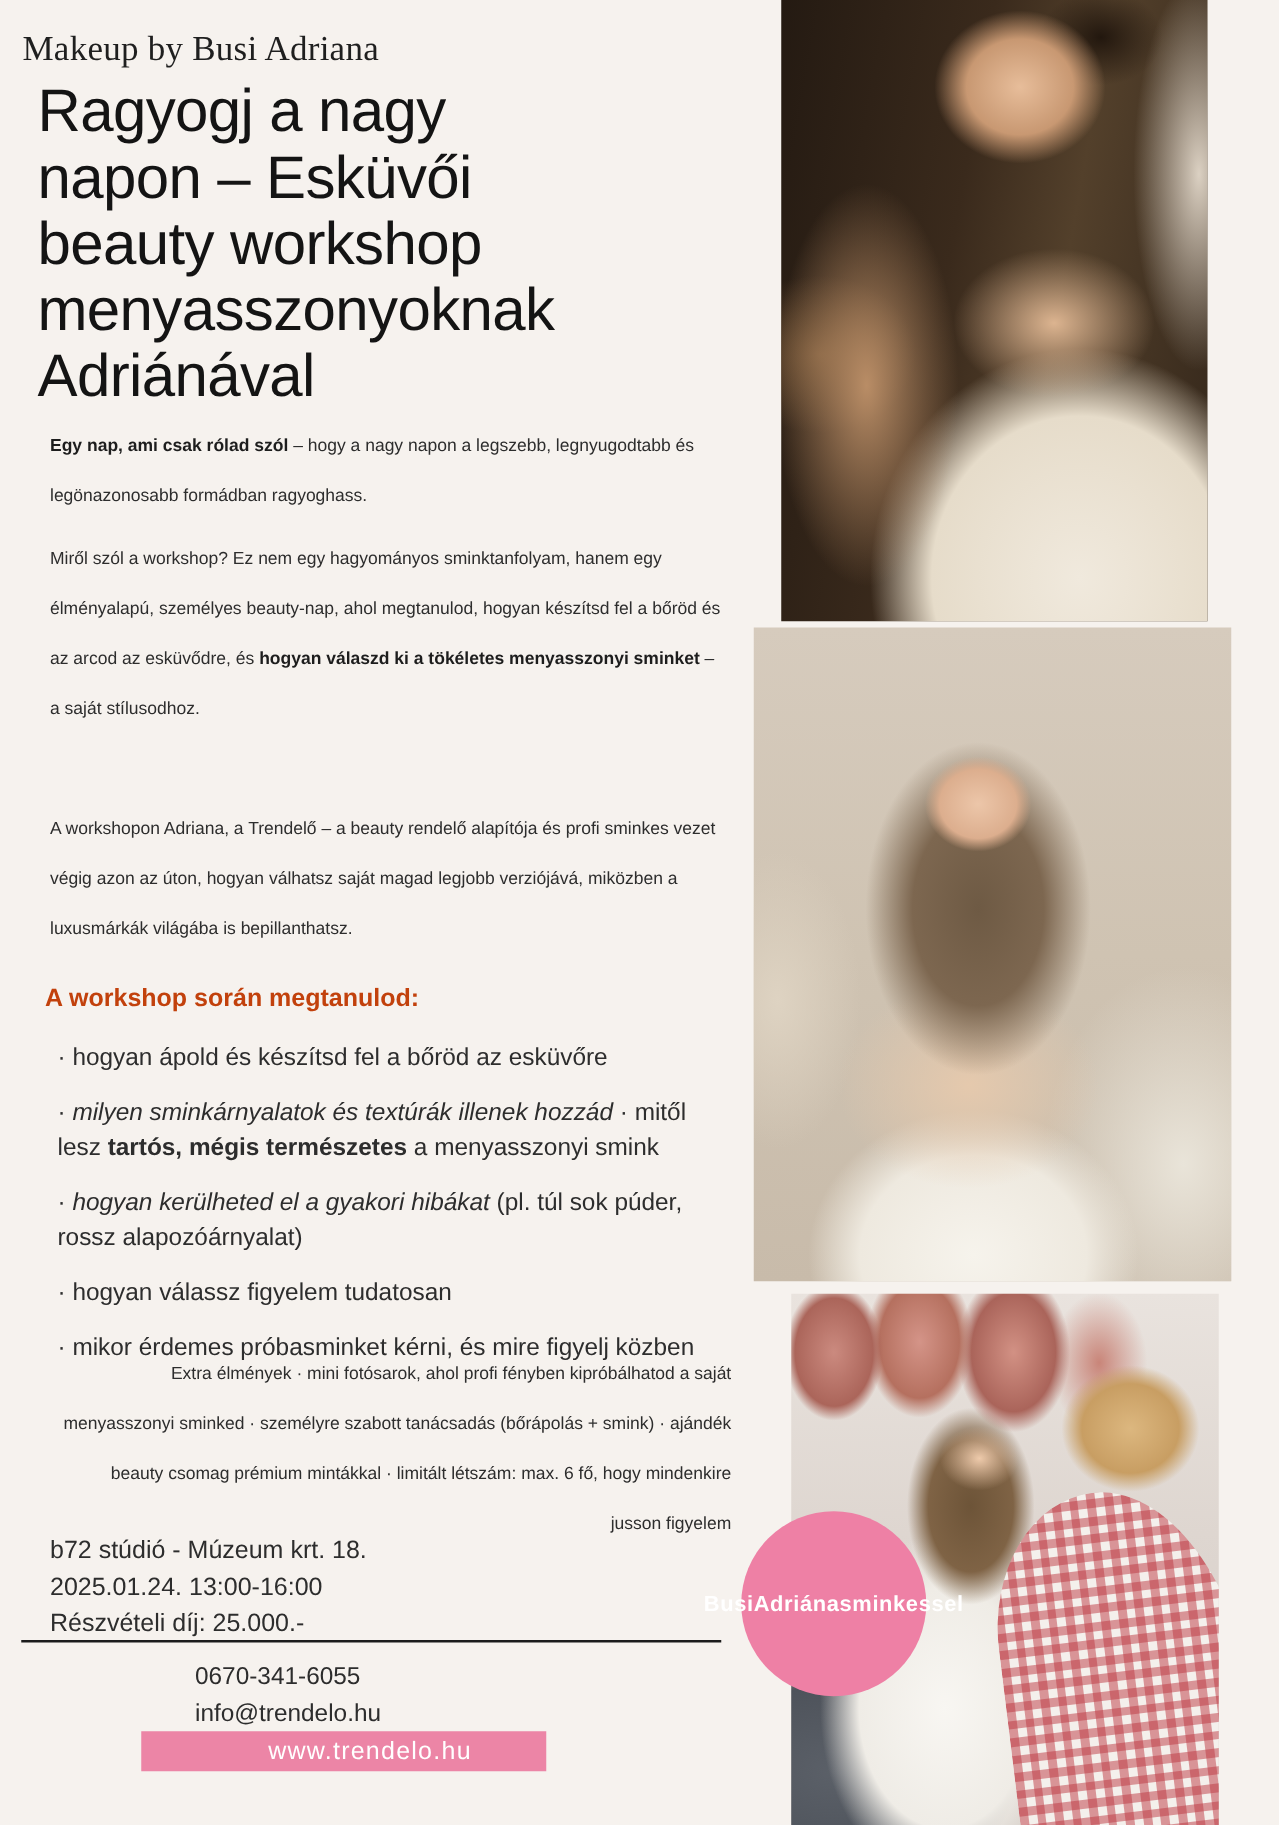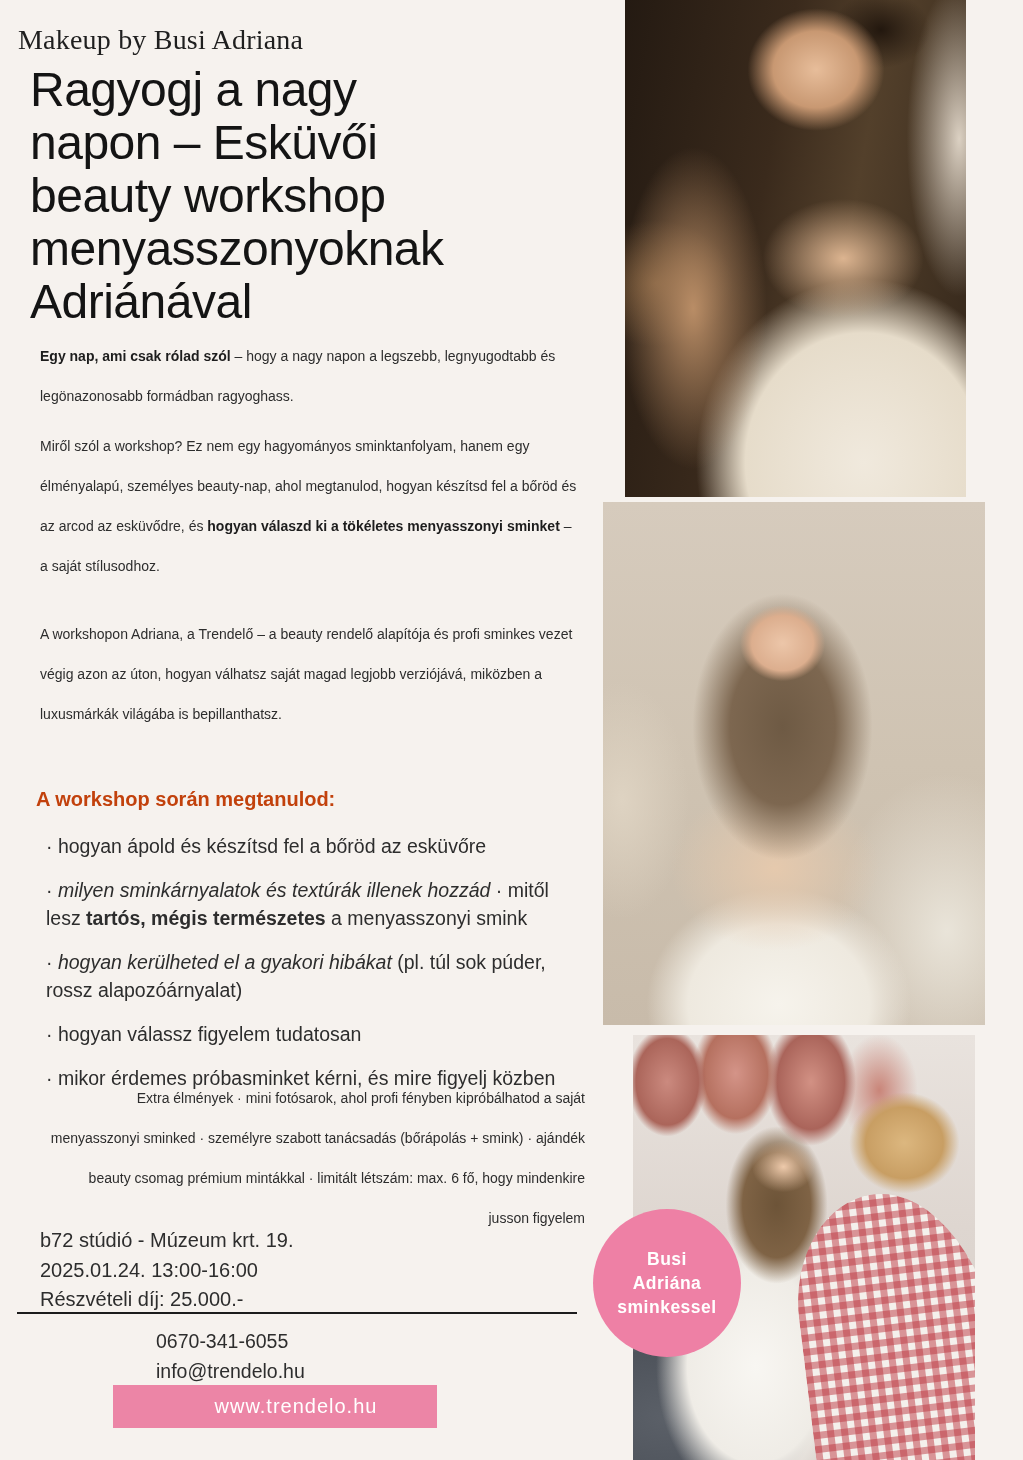--- a/index.html
+++ b/index.html
@@ -33,21 +33,21 @@
     font-size:48px;line-height:53px;letter-spacing:-0.5px;
     color:var(--title);font-weight:400;
   }
   .para{
     position:absolute;left:28px;width:548px;
     font-size:14px;line-height:40px;color:var(--text);margin-left:12px;
   }
   .para b{color:#1d1d1d;}
   .p1{top:336px;width:525px;}
   .p2{top:426px;width:540px;}
-  .p3{top:614px;width:548px;}
+  .p3{top:642px;width:548px;}
   .learn-heading{
     position:absolute;left:36px;top:788px;
     font-size:20px;font-weight:700;color:#c2410c;
   }
   .bullets{
     position:absolute;left:30px;top:816px;width:550px;
     font-size:19.5px;line-height:28px;
   }
   .bullets p{margin:16px;}
   .extra{top:1078px;left:33px;width:540px;text-align:right;}
@@ -57,21 +57,21 @@
   }
   .divider{
     position:absolute;left:17px;top:1312px;width:560px;height:2px;
     background:var(--divider);
   }
   .contact{
     position:absolute;left:156px;top:1326px;
     font-size:19.5px;line-height:30px;
   }
   .cta{
-    position:absolute;left:113px;top:1385px;width:324px;height:43px;
+    position:absolute;left:113px;top:1385px;width:324px;height:32px;
     background:var(--accent_pink);
     color:var(--button_text);
     font-size:20px;letter-spacing:1px;
     display:flex;align-items:center;justify-content:center;
     border:none;cursor:pointer;padding-left:42px;
   }
   
   .photo{position:absolute;overflow:hidden;}
   .photo1{
     left:625px;top:0;width:341px;height:497px;
@@ -120,21 +120,21 @@
   }
   .artist-hair{
     position:absolute;right:0;top:10%;width:46%;height:34%;
     background:radial-gradient(closest-side at 55% 45%, #dcb77f 0%, #c89e63 55%, rgba(200,158,99,0) 78%);
   }
   .badge{
     position:absolute;left:593px;top:1209px;width:148px;height:148px;
     border-radius:50%;
     background:var(--badge_pink);
     color:#fff;
-    display:flex;flex-direction:column;align-items:center;justify-content:center;
+    display:flex;flex-direction:row;align-items:center;justify-content:center;
     text-align:center;
     font-size:17.5px;line-height:24px;font-weight:700;letter-spacing:0.5px;
   }
 </style>
 </head>
 <body>
 
 <div class="page">
 
   <div class="brand">Makeup by Busi Adriana</div>
@@ -159,21 +159,21 @@
     <p>· hogyan ápold és készítsd fel a bőröd az esküvőre</p>
     <p><span>· </span><i>milyen sminkárnyalatok és textúrák illenek hozzád</i><span> · mitől lesz </span><b>tartós, mégis természetes</b><span> a menyasszonyi smink</span></p>
     <p><span>· </span><i>hogyan kerülheted el a gyakori hibákat</i><span> (pl. túl sok púder, rossz alapozóárnyalat)</span></p>
     <p>· hogyan válassz figyelem tudatosan</p>
     <p>· mikor érdemes próbasminket kérni, és mire figyelj közben</p>
   </div>
 
   <p class="para extra">Extra élmények · mini fotósarok, ahol profi fényben kipróbálhatod a saját menyasszonyi sminked · személyre szabott tanácsadás (bőrápolás + smink) · ajándék beauty csomag prémium mintákkal · limitált létszám: max. 6 fő, hogy mindenkire jusson figyelem</p>
 
   <div class="details">
-    <div>b72 stúdió - Múzeum krt. 19.</div>
+    <div>b72 stúdió - Múzeum krt. 18.</div>
     <div>2025.01.24. 13:00-16:00</div>
     <div>Részvételi díj: 25.000.-</div>
   </div>
 
   <div class="divider"></div>
 
   <div class="contact">
     <div>0670-341-6055</div>
     <div>info@trendelo.hu</div>
   </div>

